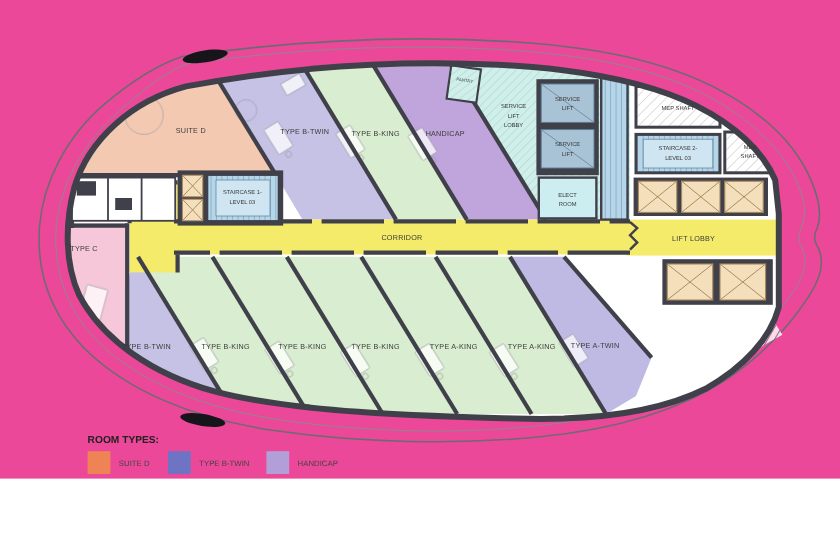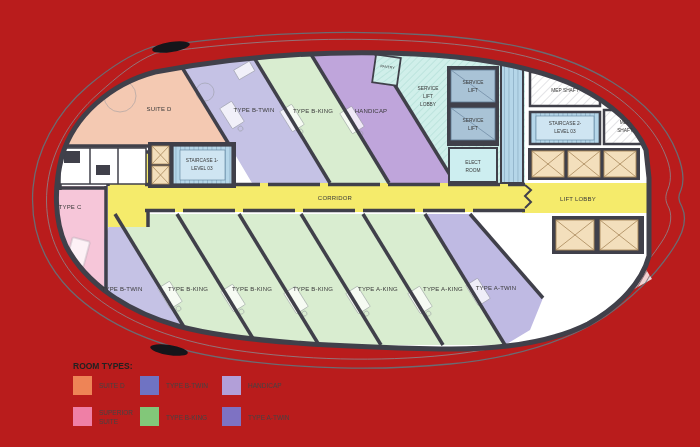--- a/index.html
+++ b/index.html
@@ -1,16 +1,16 @@
 <!DOCTYPE html>
 <html><head>
 <meta charset="utf-8">
 <style>
   html,body{margin:0;padding:0;background:#fff;}
-  .page{position:relative;width:700px;height:447px;background:#b91c1c;overflow:hidden;
+  .page{position:relative;width:700px;height:399px;background:#ec4899;overflow:hidden;
         font-family:"Liberation Sans",sans-serif;}
   svg text{font-family:"Liberation Sans",sans-serif;fill:#3a3a3a;}
   .rlabel{font-size:6px;letter-spacing:.2px;}
   .tiny{font-size:4.8px;}
   .micro{font-size:3.6px;}
   .legend-title{font-size:8.5px;font-weight:bold;fill:#222;}
   .legend-label{font-size:6.5px;fill:#444;}
 </style>
 </head>
 <body>

